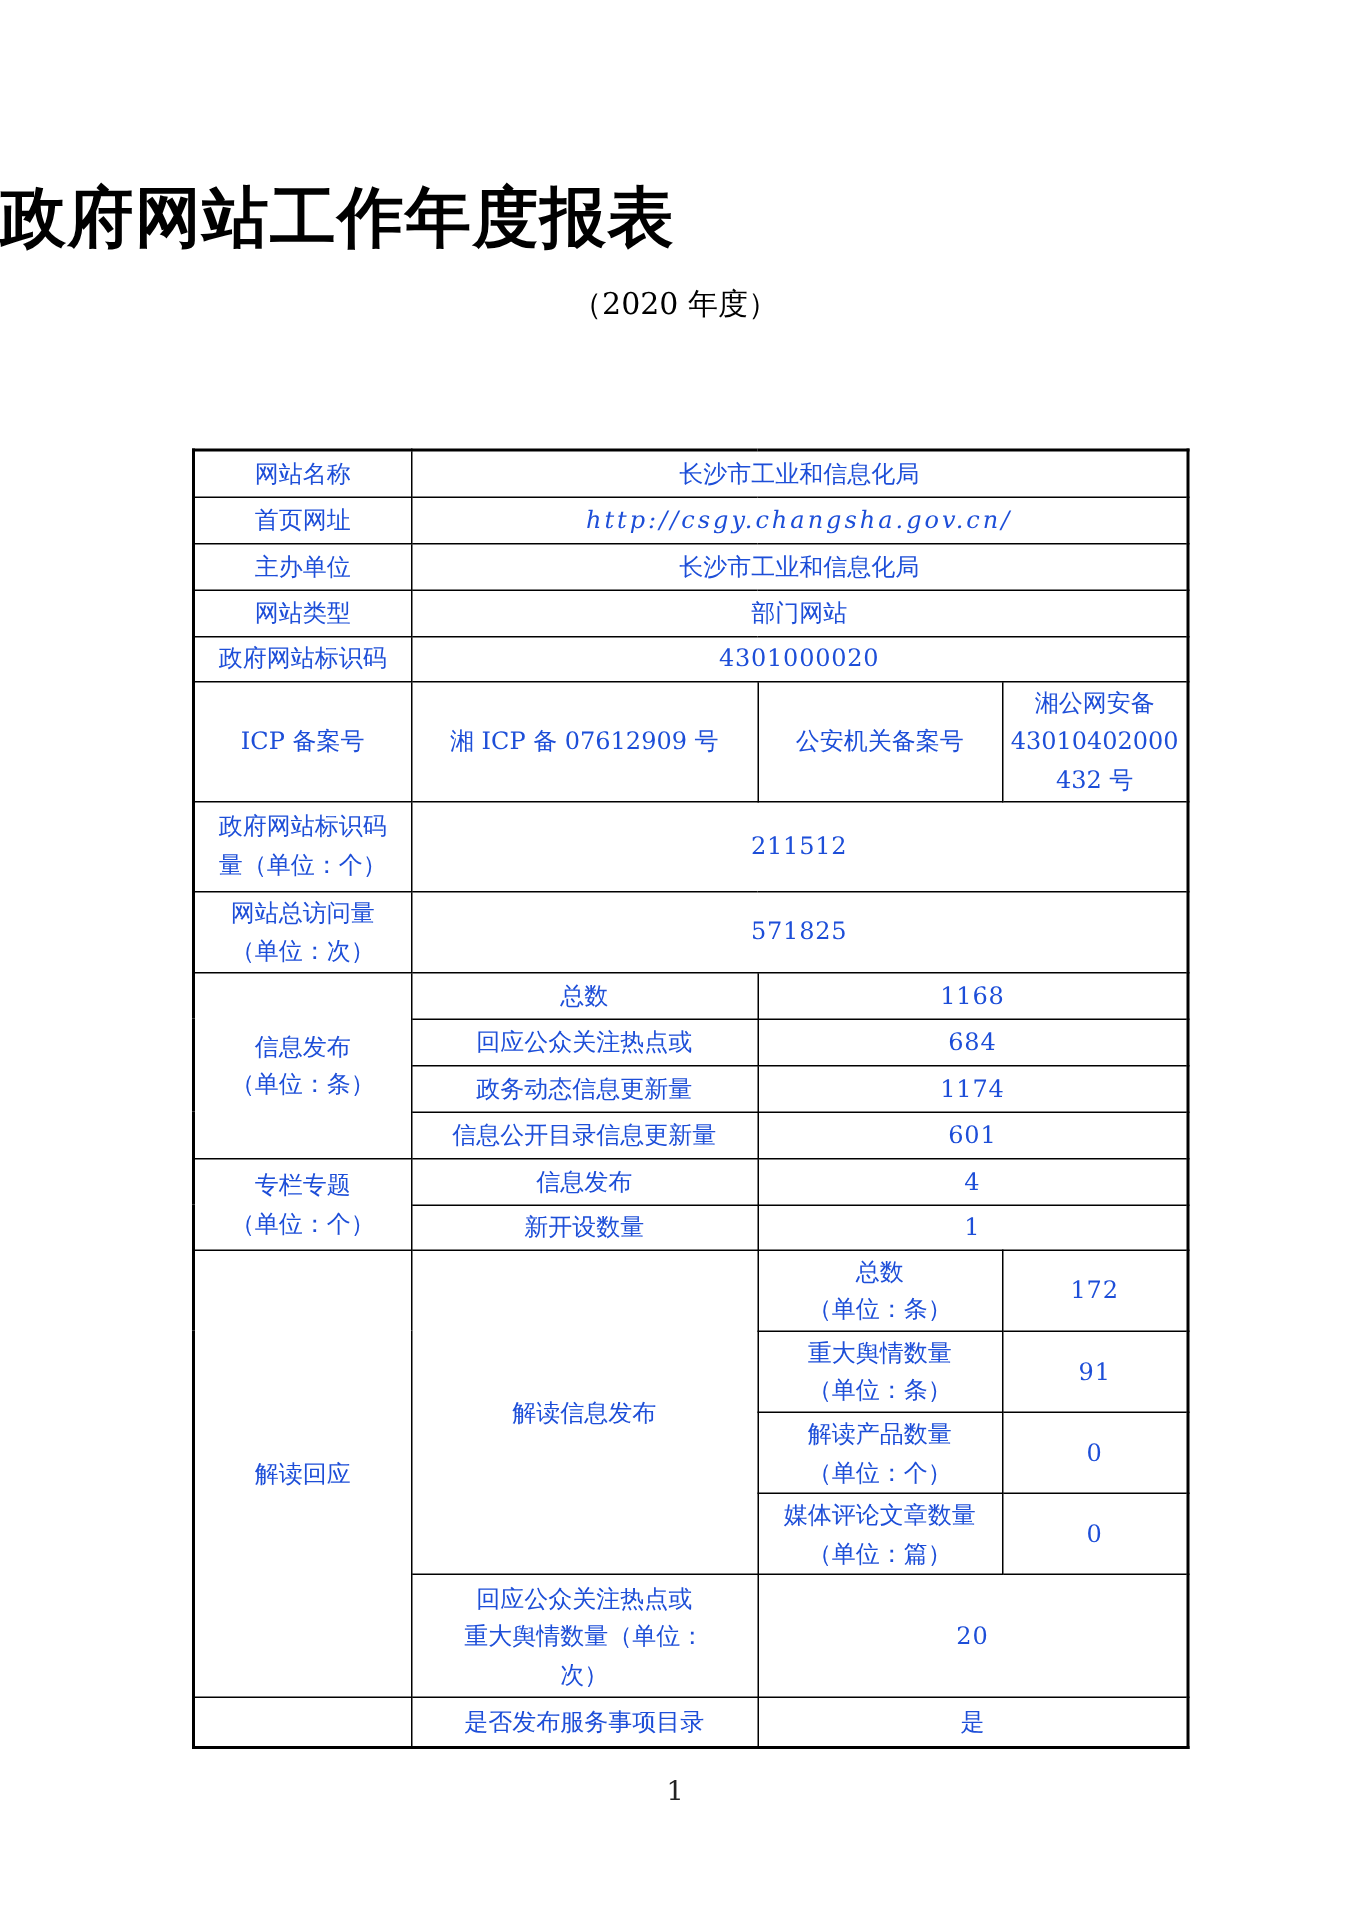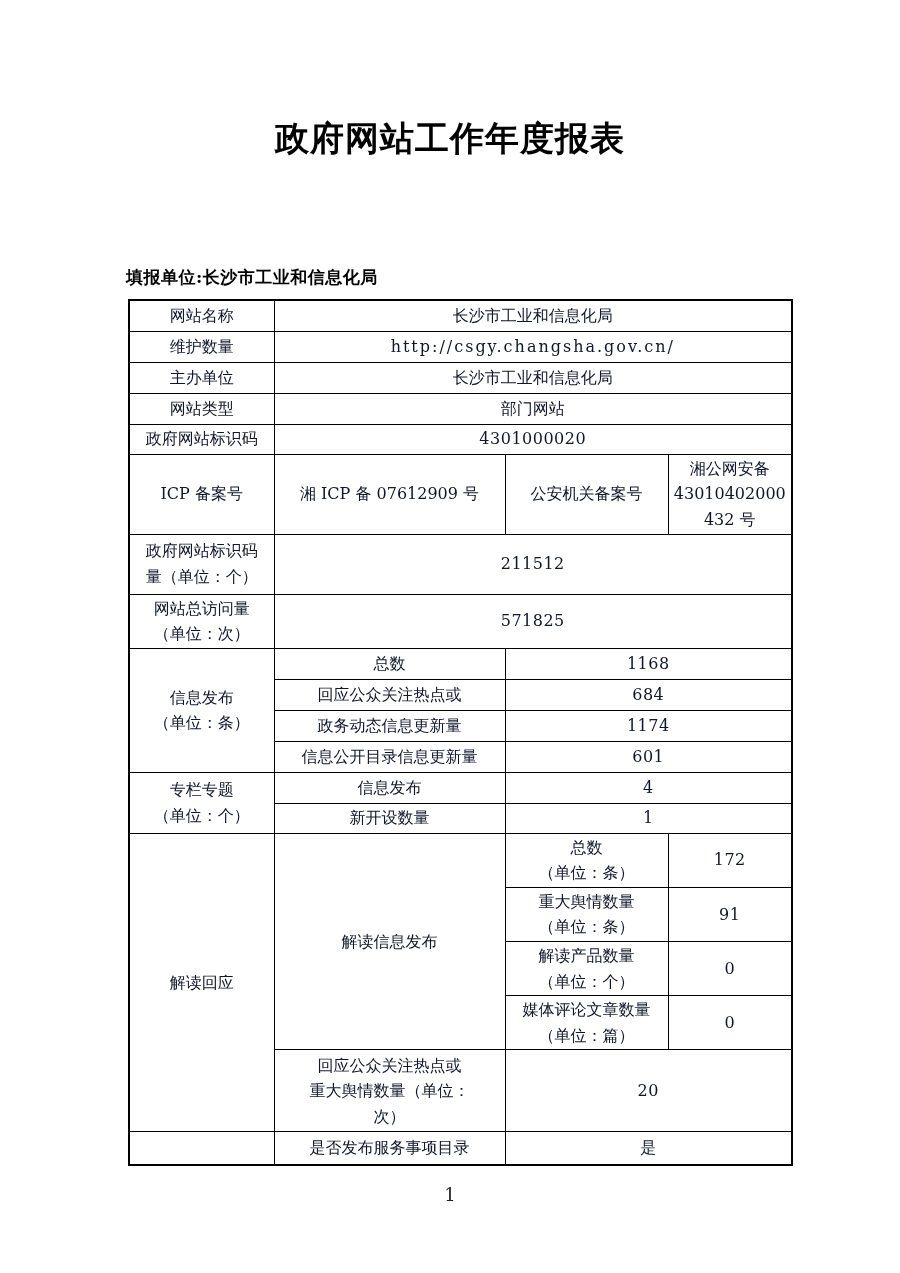--- a/index.html
+++ b/index.html
@@ -12,24 +12,23 @@
     background: #ffffff;
     color: #1a1a1a;
     font-family: "DejaVu Serif", "Liberation Serif", serif;
     overflow: hidden;
   }
   .doc-title {
     position: absolute;
     top: 116px;
     left: 0;
     width: 100%;
-    text-align: center;
     font-family: "DejaVu Sans", "Liberation Sans", sans-serif;
     font-weight: bold;
-    font-size: 34px;
+    font-size: 44px;
     letter-spacing: 1px;
     color: #000000;
   }
   .doc-subtitle {
     position: absolute;
     top: 189px;
     left: 0;
     width: 100%;
     text-align: center;
     font-size: 20px;
@@ -55,57 +54,57 @@
   }
   table.report td {
     border: 1px solid #000000;
     text-align: center;
     vertical-align: middle;
     font-size: 16px;
     line-height: 1.6;
     white-space: pre-line;
     padding: 1px 3px;
     overflow: hidden;
-    color: #0f172a;
+    color: #1d4ed8;
     margin-left: 12px;
   }
   td.num { font-size: 17px; letter-spacing: 0.5px; }
-  td.url { font-size: 17px; letter-spacing: 2px; }
+  td.url { font-size: 17px; letter-spacing: 2px; font-style: italic; }
   .page-number {
     position: absolute;
     top: 1184px;
     left: 0;
     width: 100%;
     text-align: center;
     font-size: 18px;
     color: #222222;
   }
 </style>
 </head>
 <body>
 
 <div class="page">
 
   <div class="doc-title">政府网站工作年度报表</div>
-  <div class="report-unit">填报单位:长沙市工业和信息化局</div>
+  <div class="doc-subtitle">（2020 年度）</div>
 
   <table class="report">
     <colgroup>
       <col style="width:145px">
       <col style="width:231px">
       <col style="width:163px">
       <col style="width:124px">
     </colgroup>
     <tbody>
       <tr style="height:31px">
         <td>网站名称</td>
         <td colspan="3">长沙市工业和信息化局</td>
       </tr>
       <tr style="height:31px">
-        <td>维护数量</td>
+        <td>首页网址</td>
         <td colspan="3" class="url">http://csgy.changsha.gov.cn/</td>
       </tr>
       <tr style="height:31px">
         <td>主办单位</td>
         <td colspan="3">长沙市工业和信息化局</td>
       </tr>
       <tr style="height:31px">
         <td>网站类型</td>
         <td colspan="3">部门网站</td>
       </tr>

